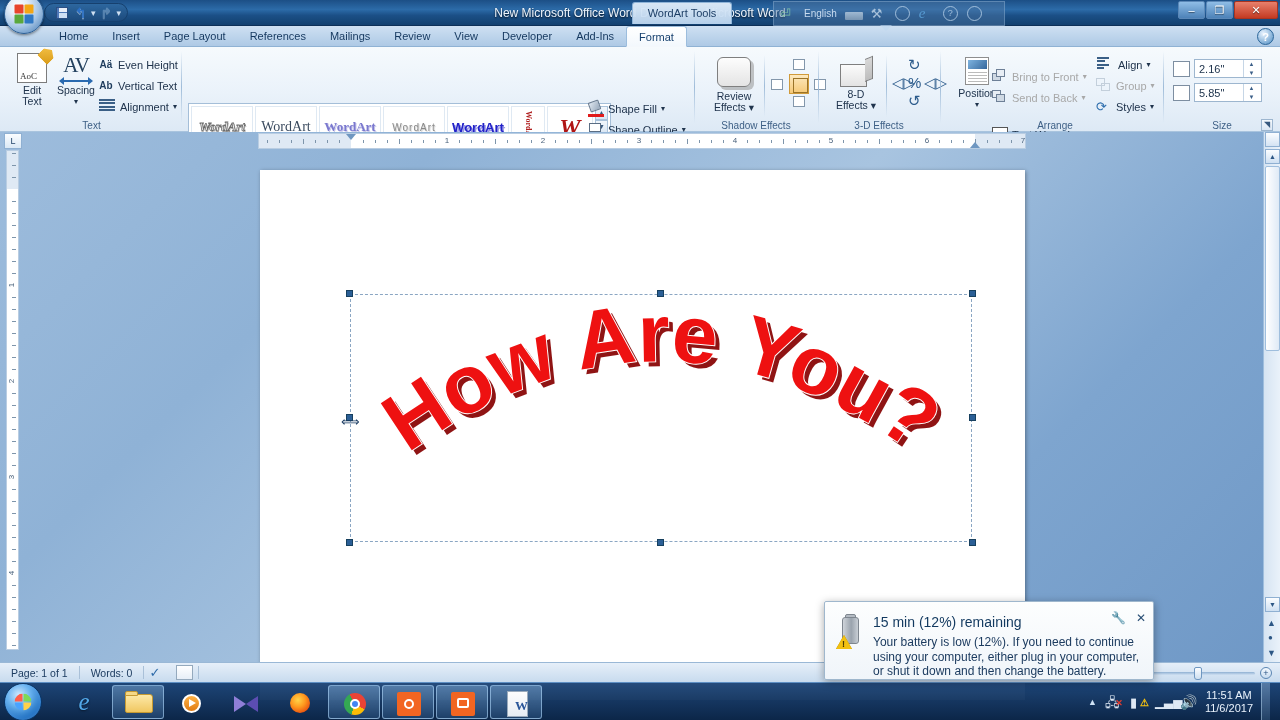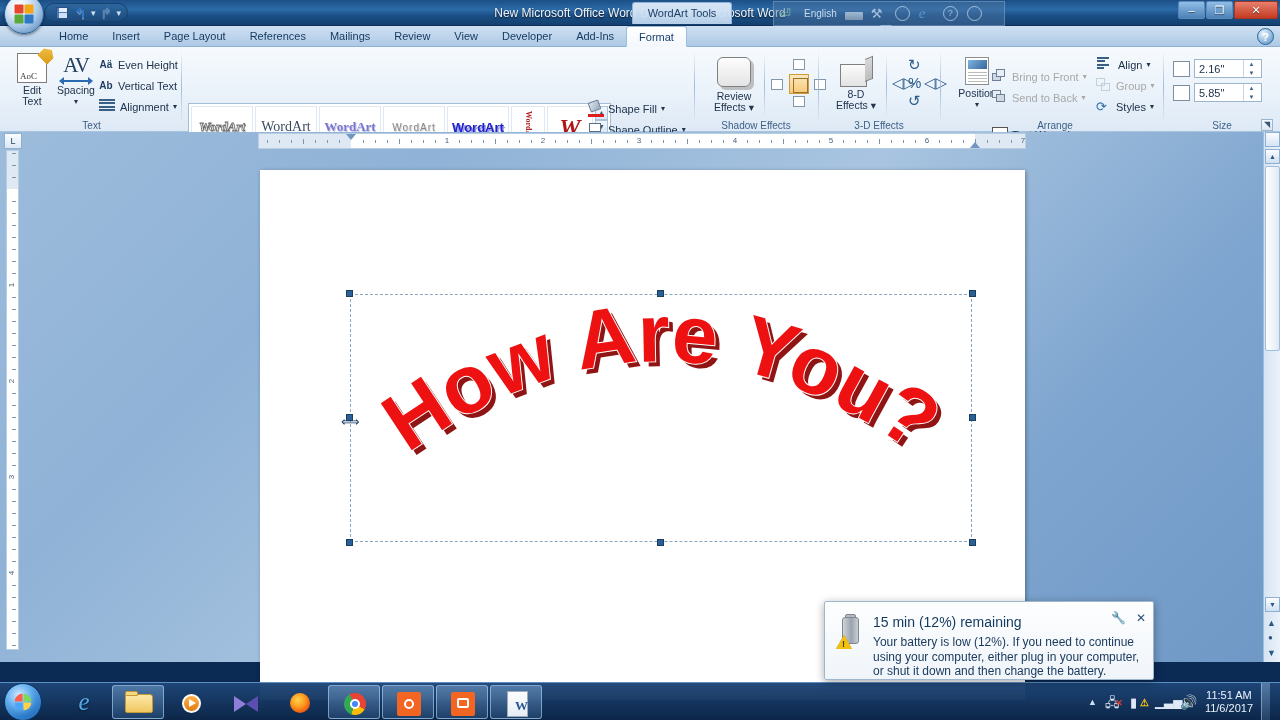--- a/index.html
+++ b/index.html
@@ -735,20 +735,37 @@
         <div class="handle h-ml"></div>
         <div class="handle h-mr"></div>
         <div class="handle h-bl"></div>
         <div class="handle h-bm"></div>
         <div class="handle h-br"></div>
         <div class="resize-cursor">⟺</div>
       </div>
     </div>
   </div>
 
+  <div class="statusbar">
+    <div class="sb-item">Page: 1 of 1</div>
+    <div class="sb-sep"></div>
+    <div class="sb-item">Words: 0</div>
+    <div class="sb-sep"></div>
+    <div class="sb-ic" style="color:#2d6aa8;font-size:13px;line-height:15px;">✓</div>
+    <div class="sb-ic" style="border:1px solid #94a9bd;background:linear-gradient(180deg,#fff,#e6eef7);"></div>
+    <div class="sb-sep"></div>
+
+    <div class="zoomslider">
+      <div class="zs-btn">−</div>
+      <div class="zs-line">
+          <div class="zs-knob"></div>
+        </div>
+      <div class="zs-btn">+</div>
+    </div>
+  </div>
 
   <div class="toast">
     <div class="batt">
       <span class="batttop"></span>
       <span class="battbody"></span>
       <span class="warn">
           <b>!</b>
         </span>
     </div>
     <div class="title">15 min (12%) remaining</div>

